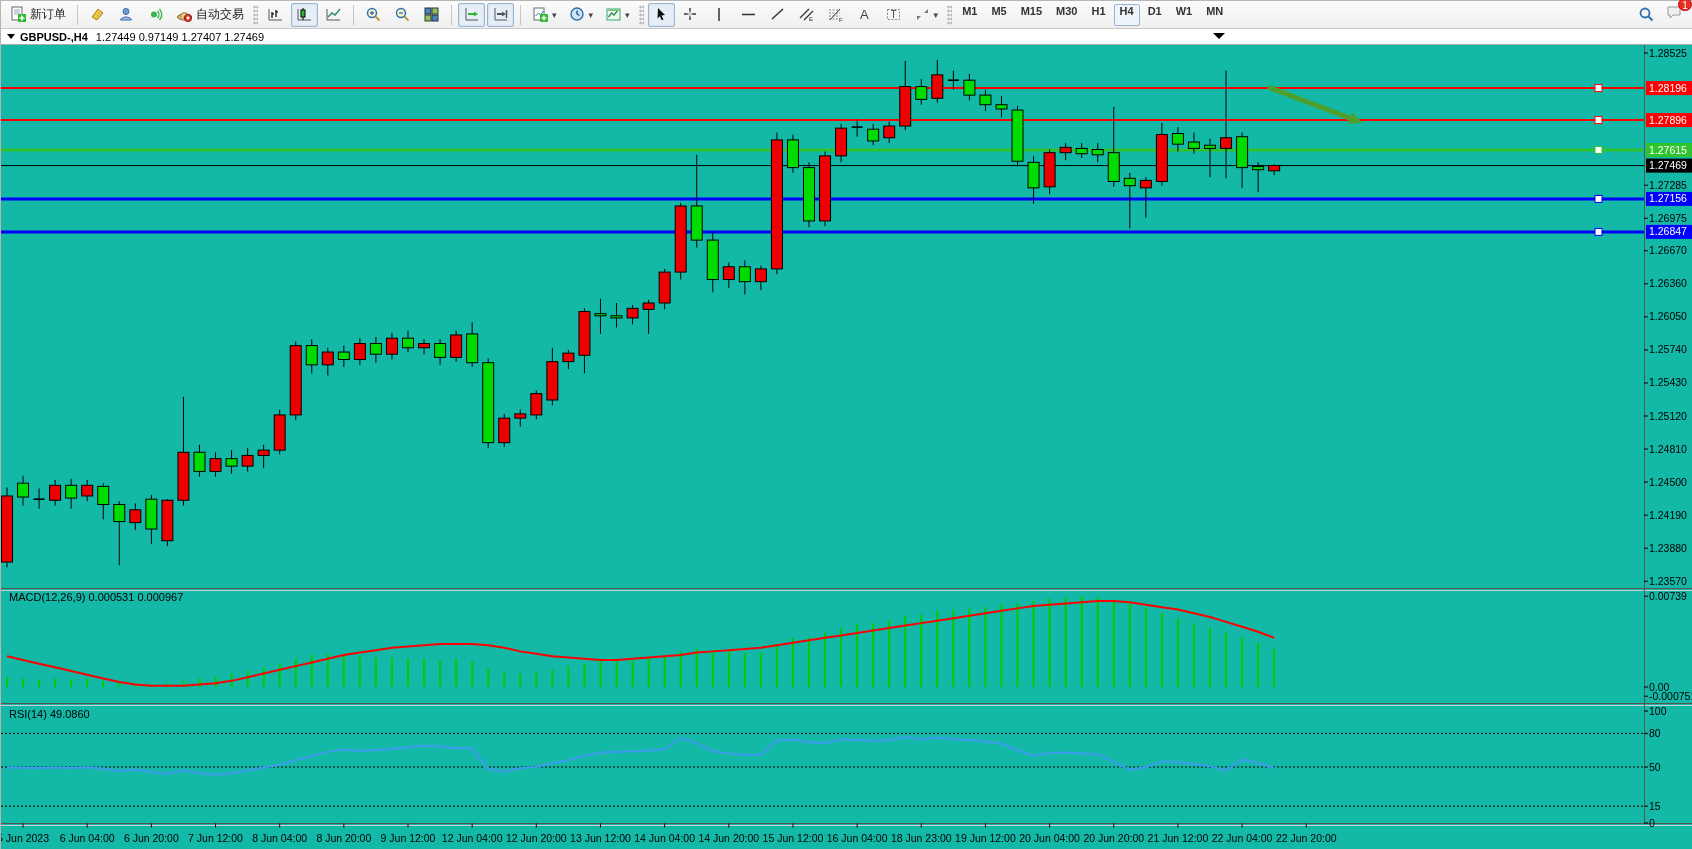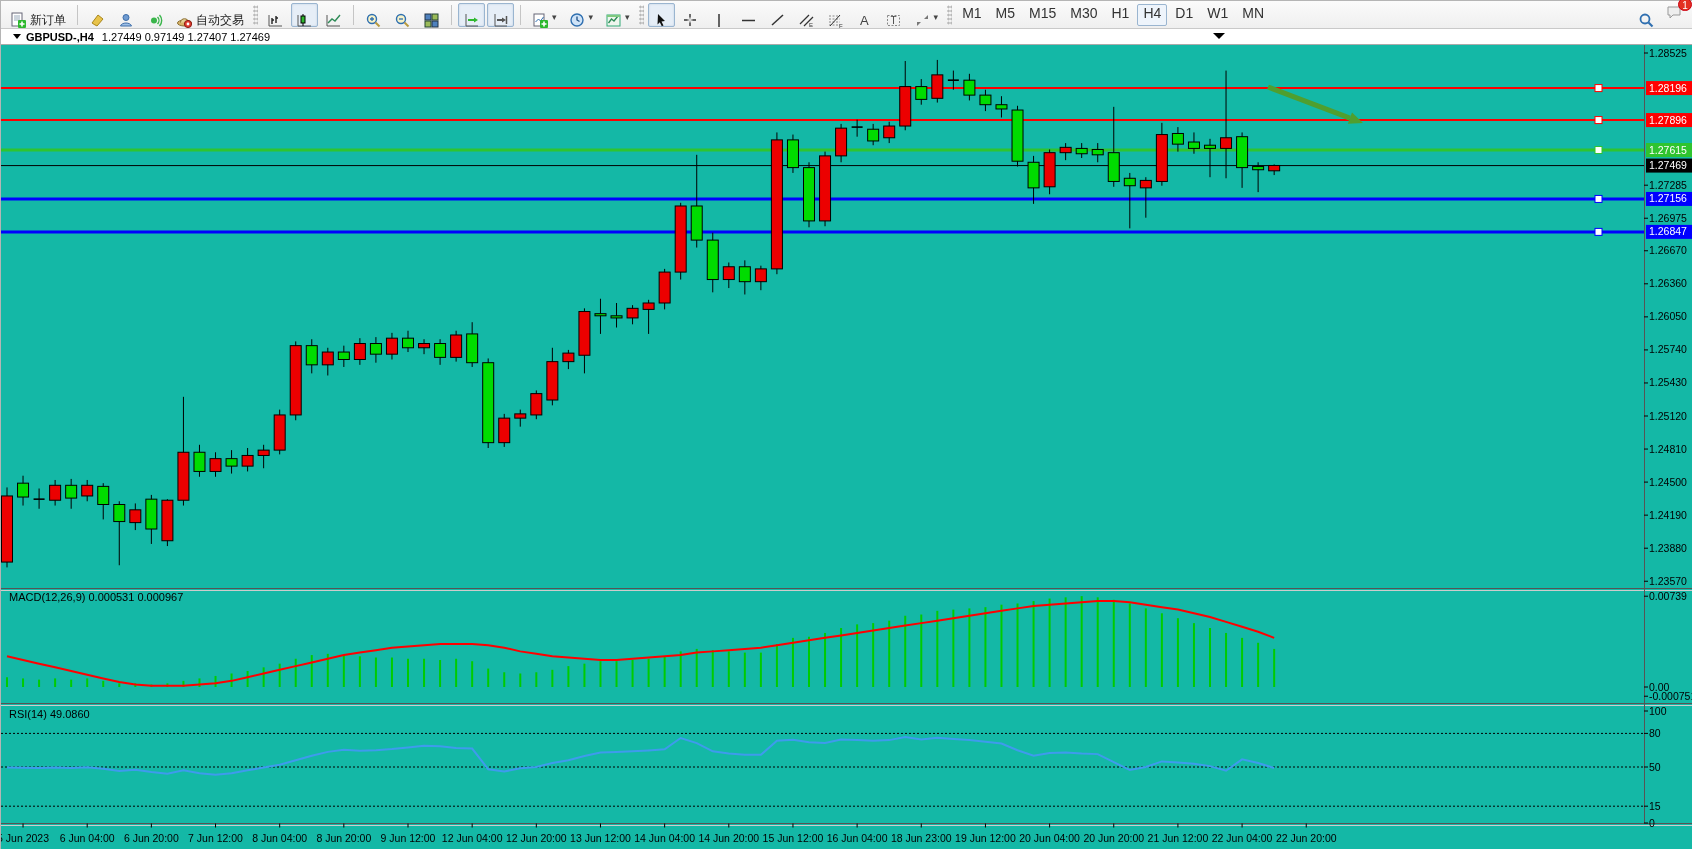--- a/index.html
+++ b/index.html
@@ -4,39 +4,39 @@
 <style>
   * { box-sizing: border-box; margin:0; padding:0; }
   html,body { width:1692px; height:849px; overflow:hidden; background:#fff;
     font-family:"Liberation Sans", sans-serif; }
   #app { position:relative; width:1692px; height:849px; border:1px solid #b5b5b5; }
 
   
   #toolbar { position:absolute; top:0; left:0; width:1692px; height:28px;
     background:linear-gradient(#fbfbfb,#efefef); border-bottom:1px solid #c9c9c9;
     display:flex; align-items:center; padding:0 4px; gap:2px; }
-  .tb-btn { height:24px; min-width:26px; display:flex; justify-content:center;
+  .tb-btn { height:24px; min-width:26px; display:flex; align-items:center; justify-content:center;
     gap:3px; padding:8px 4px; border:1px solid transparent; border-radius:2px; font-size:12px; color:#222; }
   .tb-btn.active { background:#e6eef7; border-color:#9ab5d0; box-shadow:inset 0 0 2px #bcd; }
   .tb-sep { width:1px; height:20px; background:#c5c5c5; margin:0 4px; }
   .tb-grip { width:5px; height:20px; margin:0 2px;
     background-image:radial-gradient(#b9b9b9 1px, transparent 1.2px); background-size:3px 4px; }
   .tb-btn svg { display:block; }
   .caret { font-size:9px; color:#444; }
   #tb-right { margin-left:auto; display:flex; align-items:center; gap:6px; padding-right:6px; }
   #chat-wrap { position:relative; }
   #chat-badge { position:absolute; top:-6px; right:-9px; background:#e33022; color:#fff;
     border-radius:8px; min-width:14px; height:13px; font-size:10px; line-height:13px;
     text-align:center; padding:0 3px; border:1px solid #c01; }
-  .tf-btn { height:22px; padding:0 5px; font-size:14px; color:#333; border:1px solid transparent; border-radius:2px; }
+  .tf-btn { height:22px; padding:0 5px; font-size:11px; color:#333; border:1px solid transparent; border-radius:2px;font-weight:bold; }
   .tf-btn.active { background:#eef4fb; border-color:#9ab5d0; }
 
   
   #title-strip { position:absolute; top:28px; left:0; width:1692px; height:16px; background:#fff;
-    border-bottom:1px solid #aaa; display:flex; align-items:center; padding-left:12px; font-size:11px; color:#000; }
+    border-bottom:1px solid #aaa; display:flex; align-items:center; padding-left:6px; font-size:11px; color:#000; }
   #title-strip b { font-weight:bold; margin-right:8px; }
   #dd-triangle { display:inline-block; width:0; height:0; border-left:4px solid transparent;
     border-right:4px solid transparent; border-top:5px solid #000; margin-right:5px; }
   #shift-marker { position:absolute; left:1212px; top:4px; width:0; height:0;
     border-left:6px solid transparent; border-right:6px solid transparent; border-top:6px solid #000; }
 
   
   #chart-area { position:absolute; top:44px; left:0; width:1692px; height:805px; background:#14b8a6; }
   svg text { font-family:"Liberation Sans", sans-serif; }
 </style>

